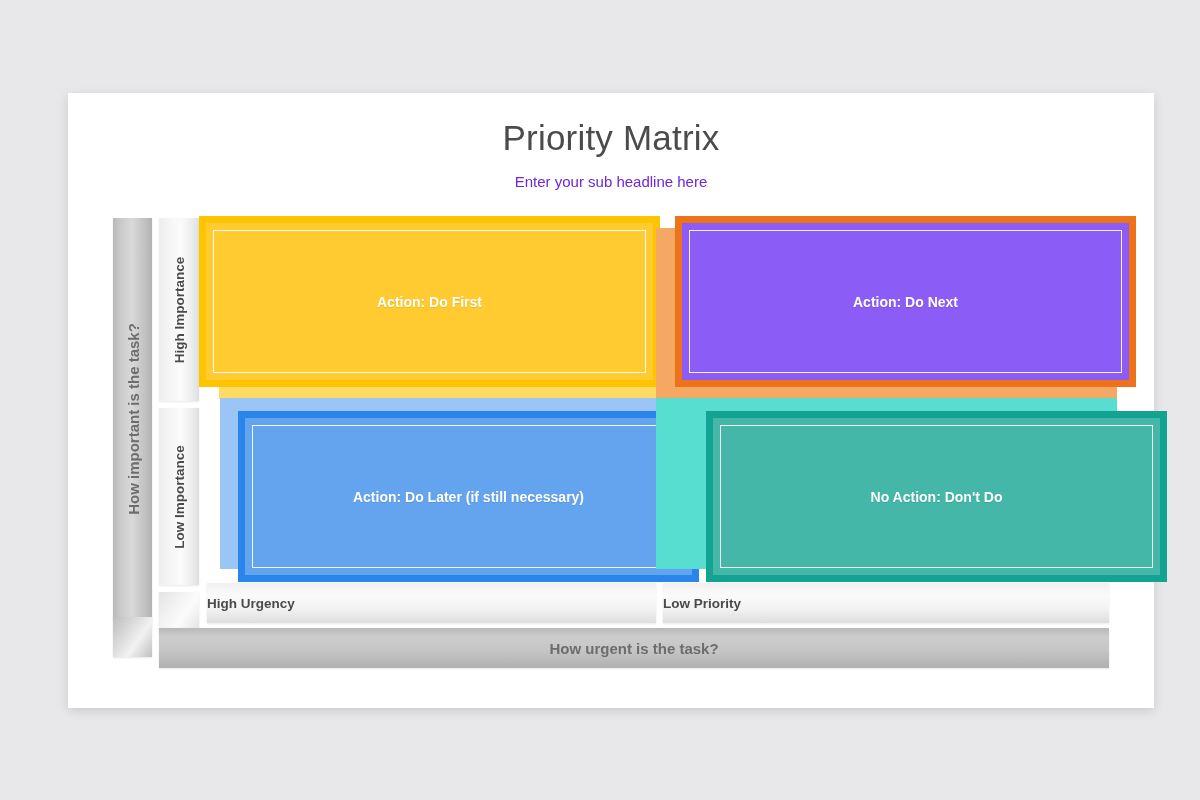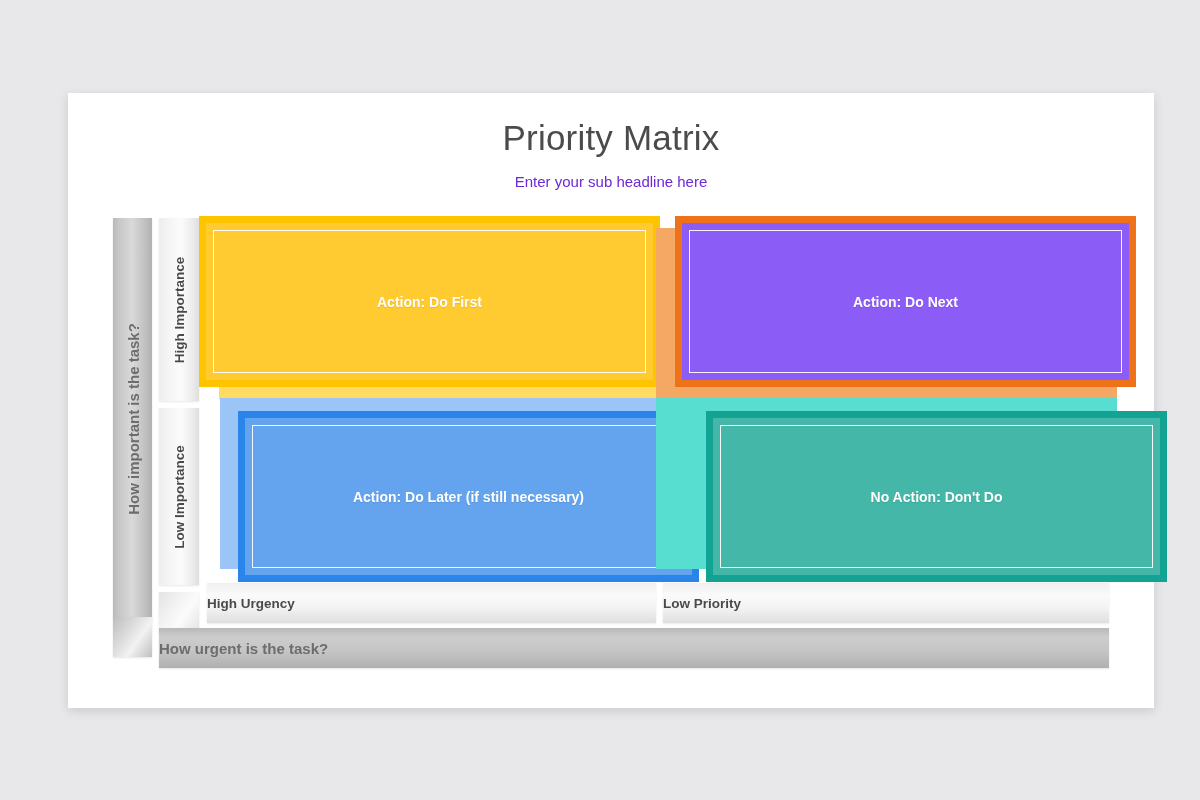--- a/index.html
+++ b/index.html
@@ -194,21 +194,21 @@
     top: 535px;
     width: 950px;
     height: 40px;
     background: linear-gradient(180deg, #b8b8b8 0%, #cccccc 22%, #c6c6c6 55%, #b0b0b0 100%);
     box-shadow: 0 1px 2px rgba(0,0,0,0.10);
   }
   .axis-urgency .htext {
     position: absolute;
     left: 0; right: 0; top: 50%;
     transform: translateY(-50%);
-    text-align: left;
+    text-align: center;
     font-size: 15px;
     font-weight: 700;
     color: #6d6d6d;
   }
 </style>
 </head>
 <body>
 
 <div id="slide">
 

